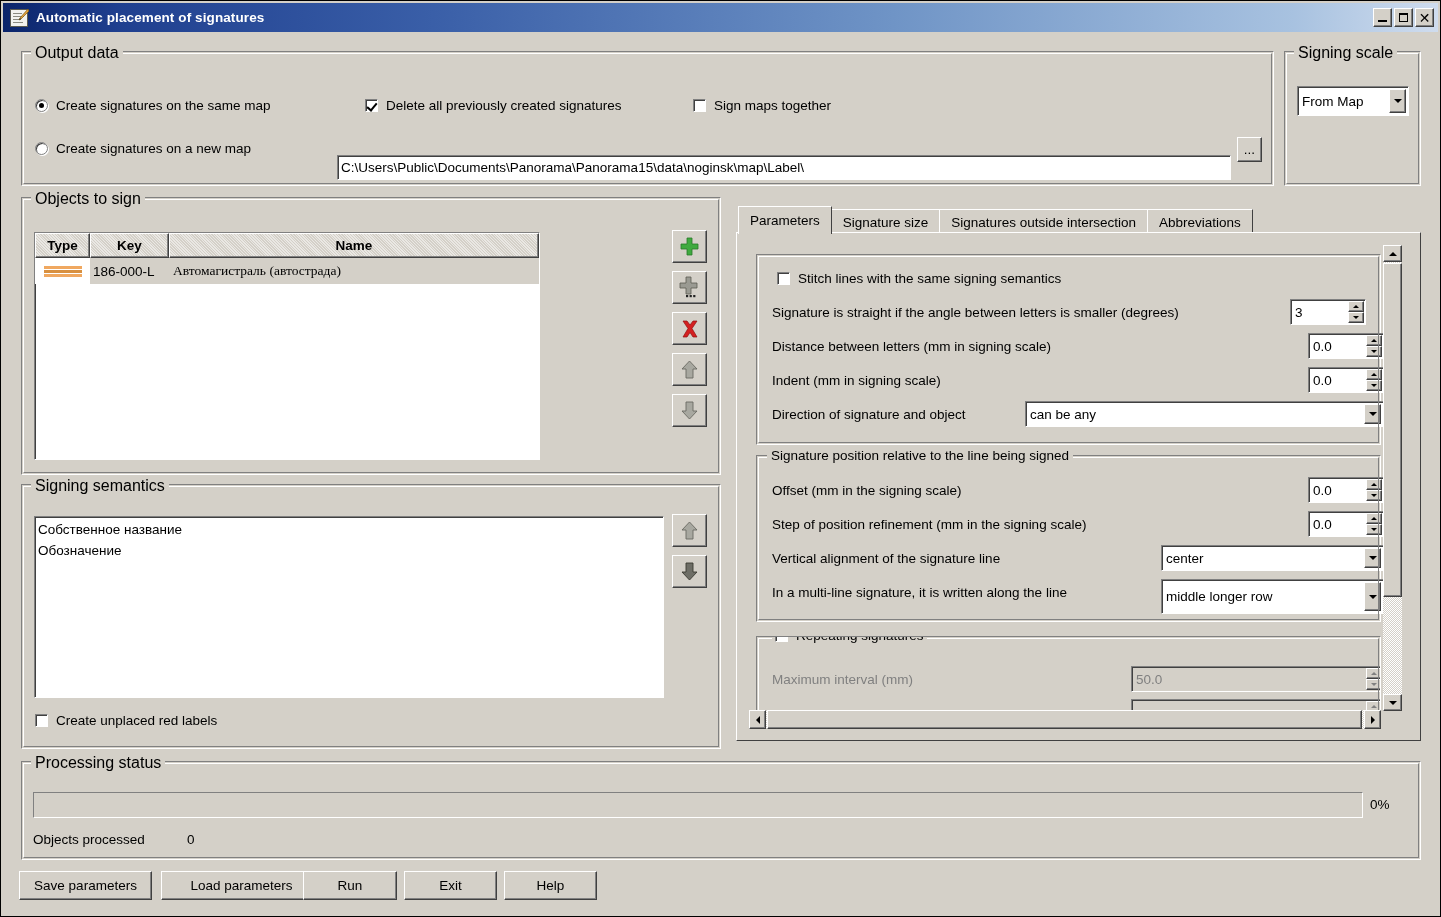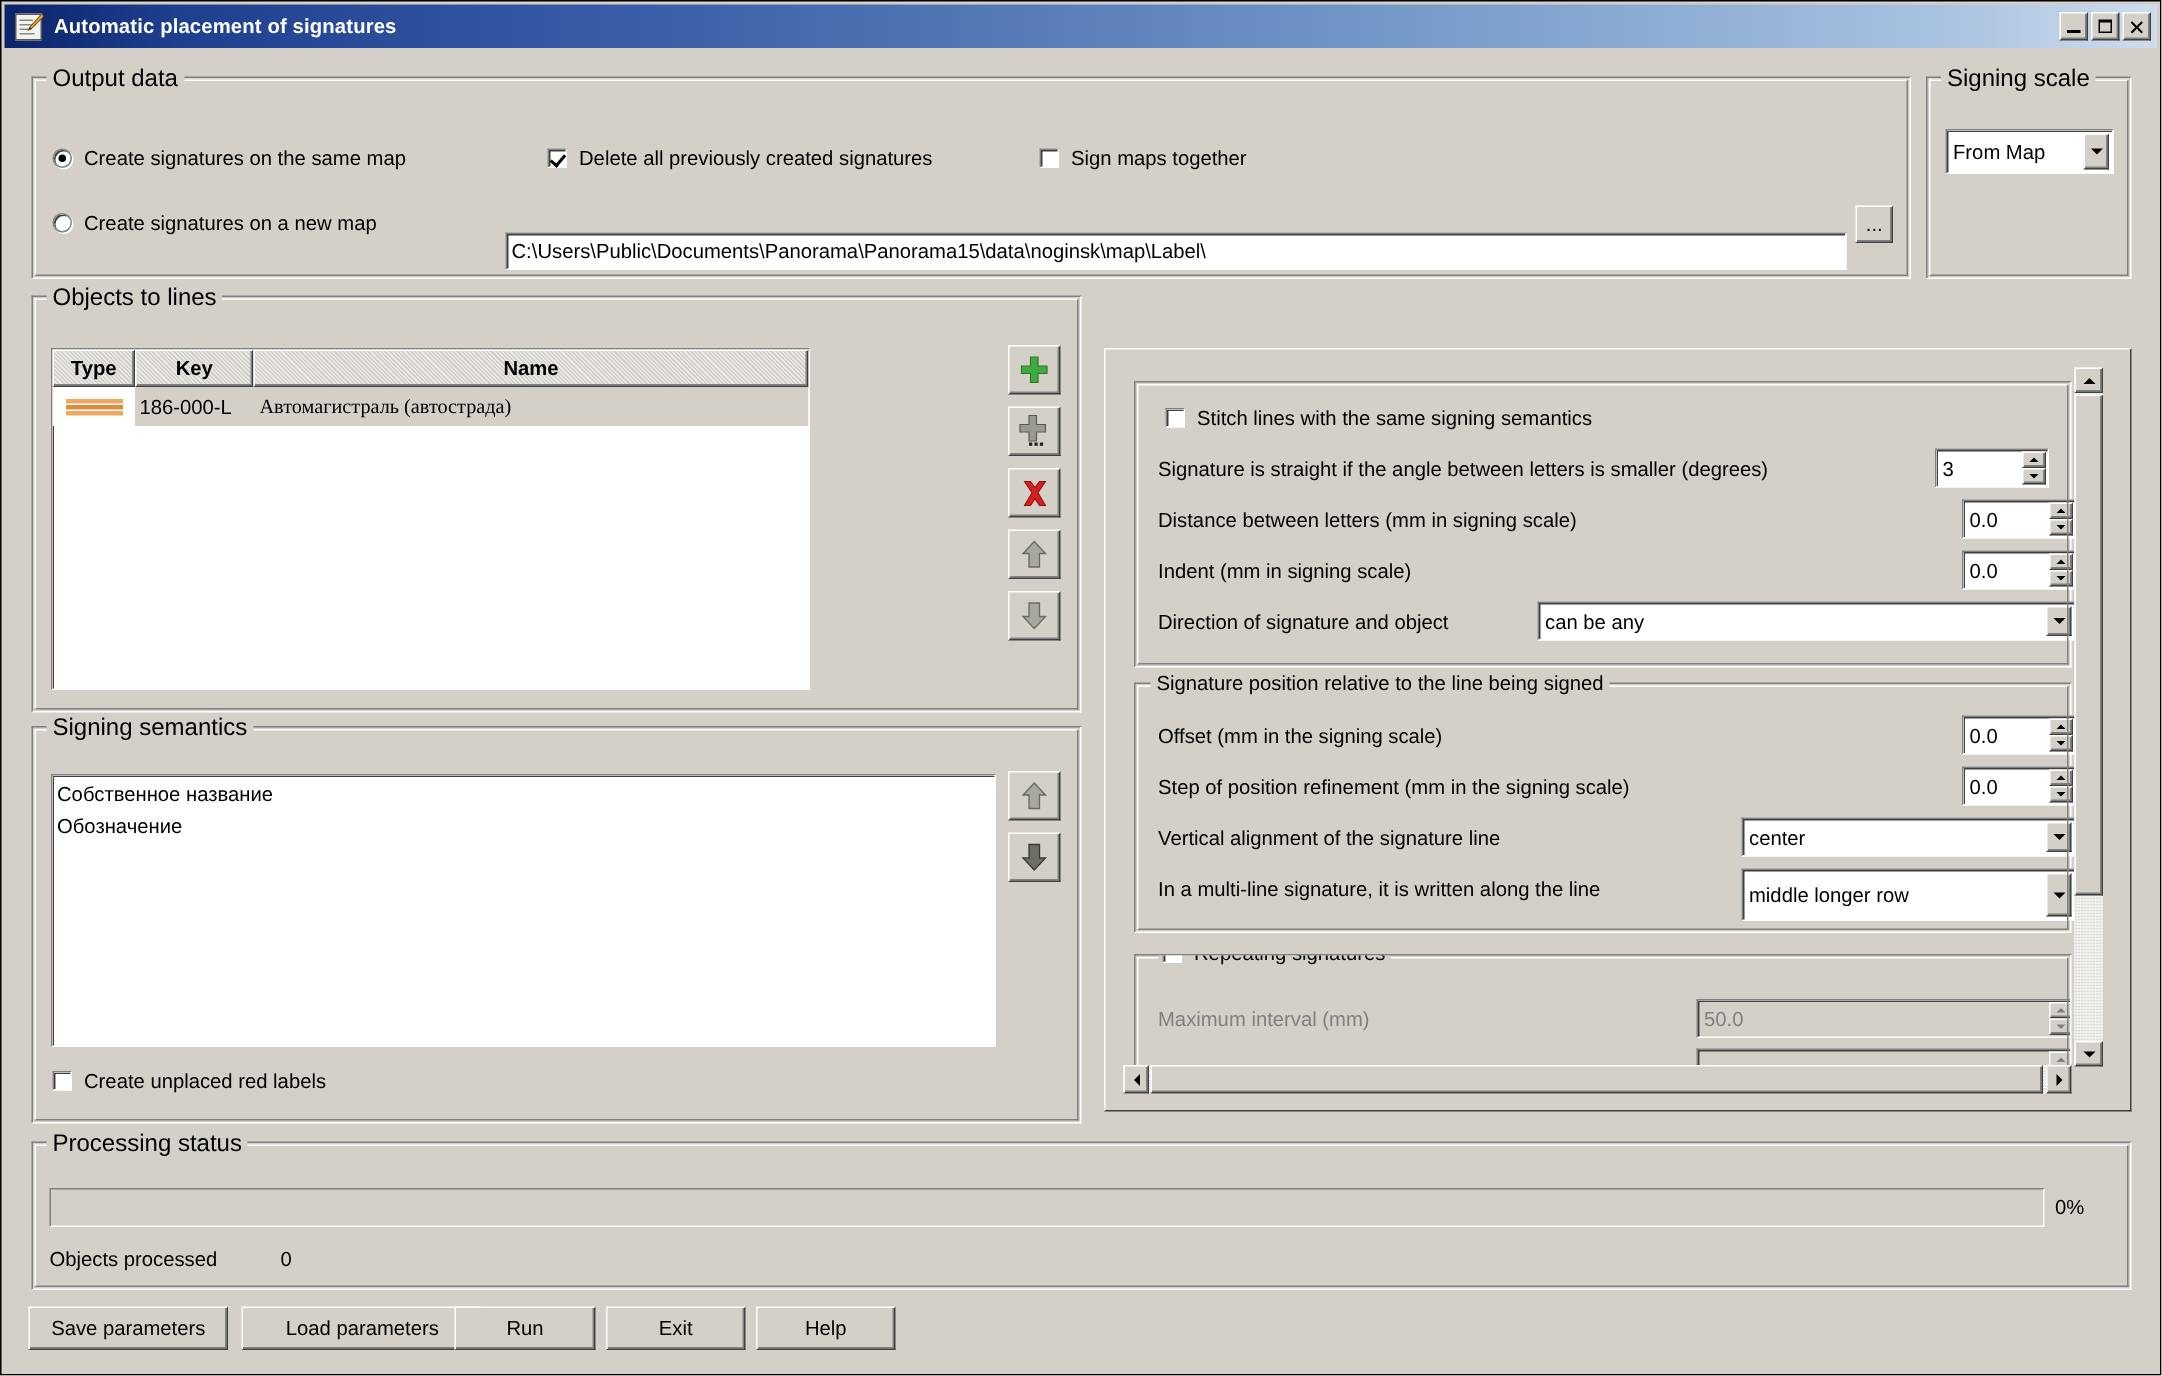--- a/index.html
+++ b/index.html
@@ -536,21 +536,21 @@
     <div class="group-title">Signing scale</div>
     <div class="combo" style="left:12px; top:34px; width:112px; height:30px;">
       <span class="cval">From Map</span>
       <span class="carrow">
           <i class="tri-down"></i>
         </span>
     </div>
   </div>
 
   <div class="group" style="left:20px; top:196px; width:700px; height:278px;">
-    <div class="group-title">Objects to lines</div>
+    <div class="group-title">Objects to sign</div>
 
     <div class="sunken-panel" style="left:12px; top:34px; width:506px; height:228px;">
       <div class="tbl-header">
         <div class="th" style="width:55px;">Type</div>
         <div class="th" style="width:79px;">Key</div>
         <div class="th" style="flex:1 1 auto;">Name</div>
       </div>
       <div class="tbl-row">
         <div class="cell type" style="width:55px;">
           <span class="hwy-icon">
@@ -612,20 +612,34 @@
         <polygon points="9.5,19 17,11 13,11 13,2 6,2 6,11 2,11" fill="#6e6e66" stroke="#3a3a32" stroke-width="0.9"></polygon>
       </svg>
     </div>
 
     <div class="checkbox" style="left:13px; top:228px;">
       <span class="box"></span>
       <span class="lbl">Create unplaced red labels</span>
     </div>
   </div>
 
+  <div class="tabstrip" style="left:737px; top:205px;">
+    <div class="tab active">
+      <span>Parameters</span>
+    </div>
+    <div class="tab" style="margin-bottom:0;">
+      <span>Signature size</span>
+    </div>
+    <div class="tab">
+      <span>Signatures outside intersection</span>
+    </div>
+    <div class="tab">
+      <span>Abbreviations</span>
+    </div>
+  </div>
 
   <div class="tabpage" style="left:735px; top:231px; width:685px; height:509px;">
 
     <div class="inner-frame" style="left:19px; top:21px; width:625px; height:191px;">
       <div class="checkbox" style="left:20px; top:16px;">
         <span class="box"></span>
         <span class="lbl">Stitch lines with the same signing semantics</span>
       </div>
 
       <div class="lbl-static" style="left:15px; top:50px;">Signature is straight if the angle between letters is smaller (degrees)</div>

